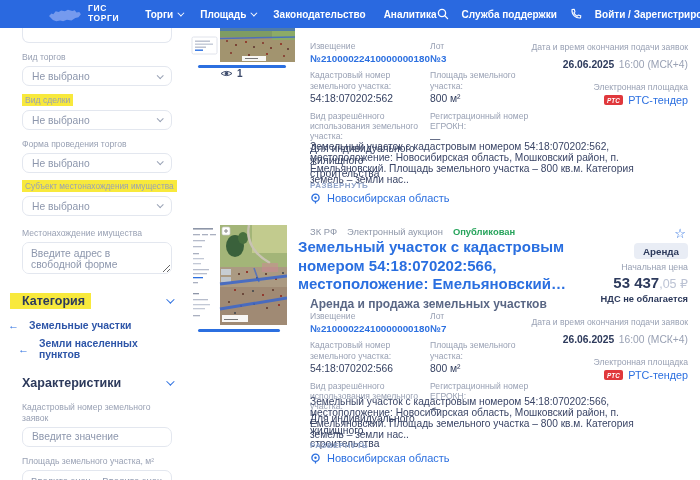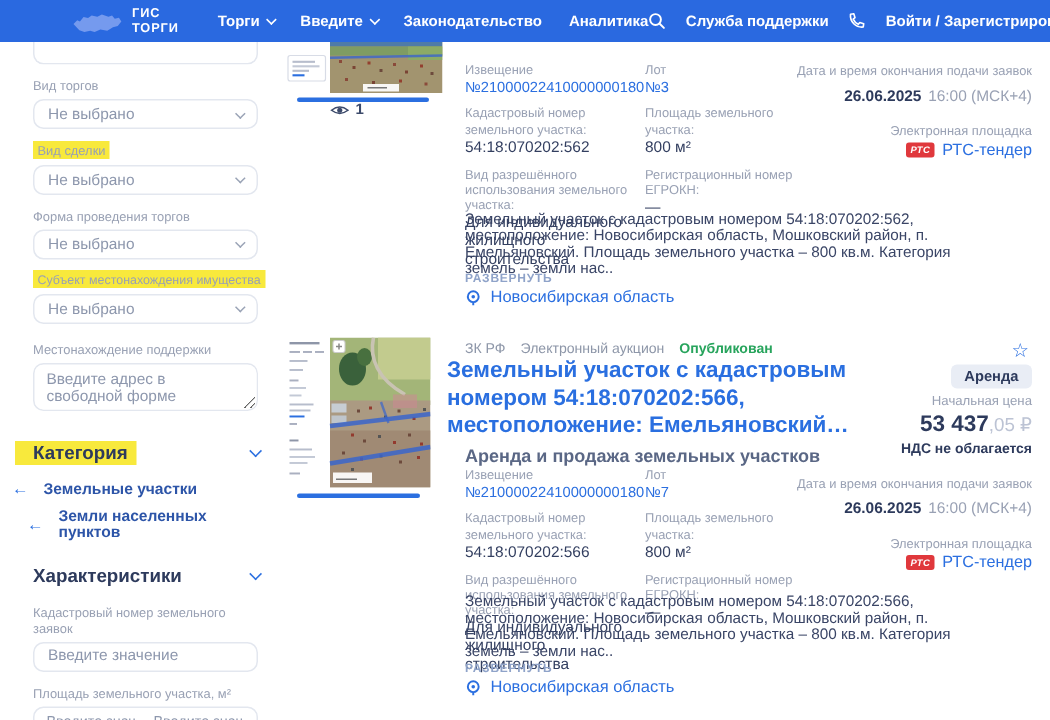--- a/index.html
+++ b/index.html
@@ -48,21 +48,21 @@
   .range-box input { border:none; outline:none; width:60px; font-size:9.6px; color:#5a6785; font-family:inherit; }
   .range-box input::placeholder { color:#8d97ad; }
   .range-dash { color:#8d97ad; font-size:10px; }
 
   
   .listing { position:absolute; left:190px; width:510px; }
   .l1 { top:28px; height:187px; }
   .l2 { top:215px; height:265px; }
   .lbl { font-size:8.6px; color:#99a1b4; line-height:1.18; }
   .val { font-size:10.3px; color:#333f60; line-height:1.18; margin-top:2px; }
-  .val-link { font-size:9.8px; font-weight:normal; color:#2b6fe0; white-space:nowrap; margin-top:2px; cursor:pointer; }
+  .val-link { font-size:9.8px; font-weight:bold; color:#2b6fe0; white-space:nowrap; margin-top:2px; cursor:pointer; }
   .dcol { position:absolute; line-height:1.15; }
   .dcol > div { margin-bottom:6px; }
   .thumb { position:absolute; cursor:pointer; }
   .bluebar { position:absolute; height:2.5px; background:#2b6fe0; border-radius:2px; }
   .views { position:absolute; display:flex; align-items:center; gap:4px; }
   .views .cnt { font-size:10px; font-weight:bold; color:#3c4a6b; }
   .rpanel { position:absolute; right:12px; text-align:right; }
   .rpanel .lbl { white-space:nowrap; }
   .dl-date b { font-size:10.3px; color:#2d3a5c; }
   .dl-date span { font-size:10.3px; color:#99a1b4; }
@@ -104,21 +104,21 @@
         <span>ГИС</span>
         <span>ТОРГИ</span>
       </div>
     </div>
     <div class="nav">
       <a>
           <span>Торги</span>
           <i class="caret"></i>
         </a>
       <a>
-          <span>Введите</span>
+          <span>Площадь</span>
           <i class="caret"></i>
         </a>
       <a>
           <span>Законодательство</span>
         </a>
       <a>
           <span>Аналитика</span>
         </a>
     </div>
     <div class="header-right">
@@ -168,21 +168,21 @@
 
     <div class="fgroup">
       <div class="flabel" style="white-space:nowrap;font-size:8.3px;"><span class="hl">Субъект местонахождения имущества</span></div>
       <div class="selectbox">
         <span class="val">Не выбрано</span>
         <i class="chev-gray"></i>
       </div>
     </div>
 
     <div class="fgroup" style="margin-top:12px;">
-      <div class="flabel">Местонахождение поддержки</div>
+      <div class="flabel">Местонахождение имущества</div>
       <textarea class="addr-area" placeholder="Введите адрес в свободной форме" style=""></textarea>
     </div>
 
     <div class="sec-header">
       <span class="txt"><span class="hl" style="padding:1px 6px 1px 12px;margin-left:-12px;">Категория</span></span>
       <i class="chev-blue"></i>
     </div>
     <div class="cat-item" style="margin-left:-14px;">
       <span class="cat-arrow">←</span>
       <span class="txt">Земельные участки</span>

